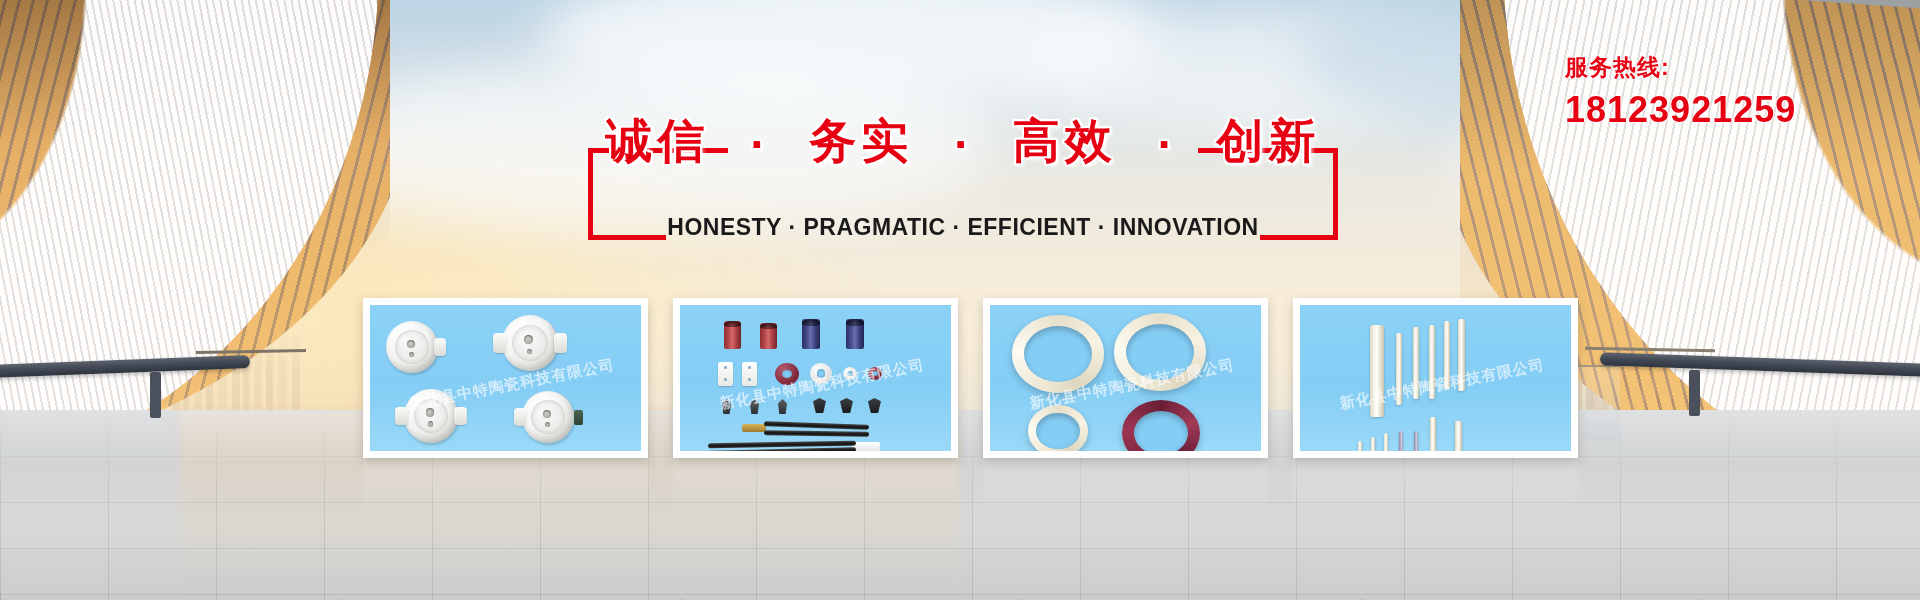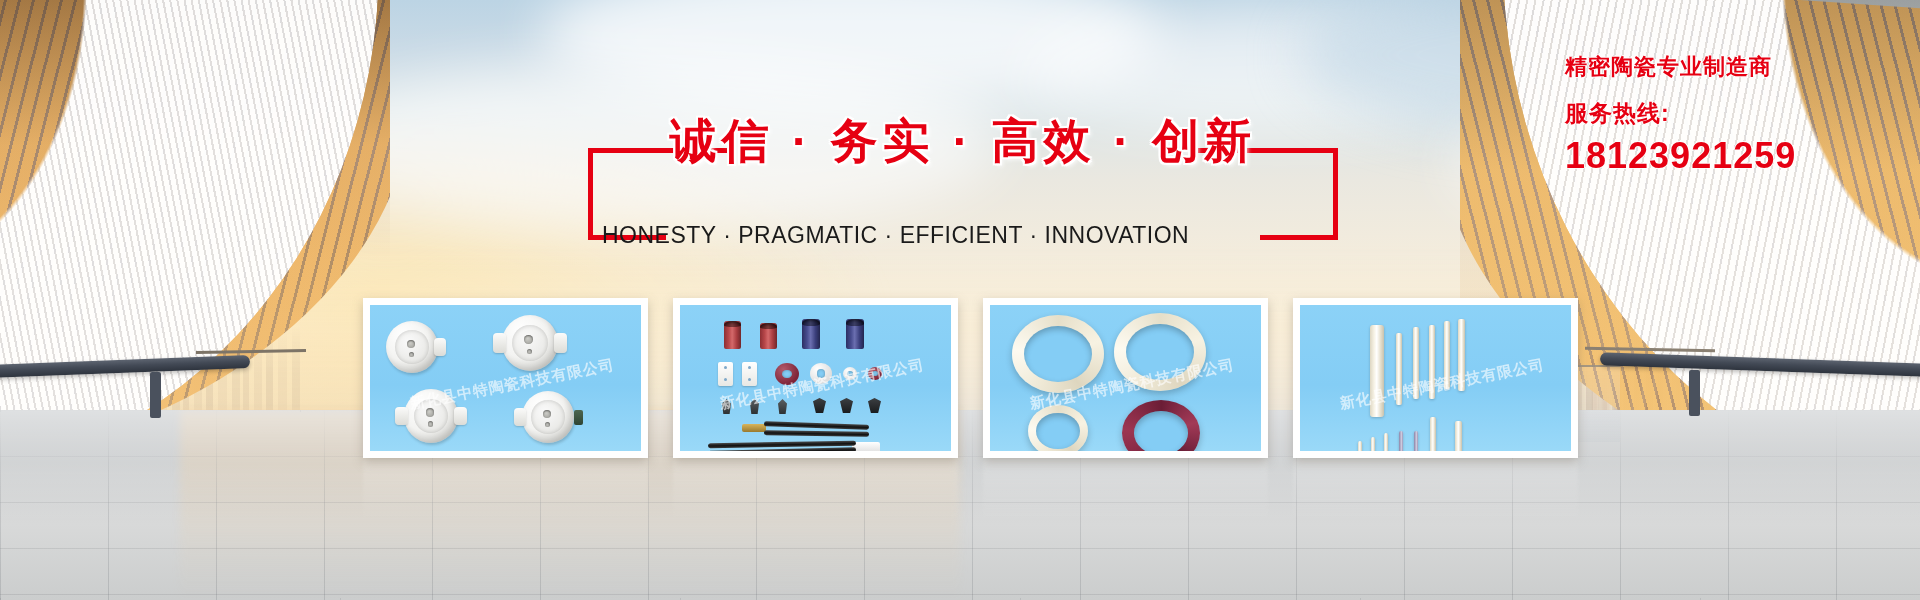--- a/index.html
+++ b/index.html
@@ -198,34 +198,34 @@
   .brk-l-v{left:0;top:0;width:5px;height:92px;}
   .brk-l-h{left:0;top:0;width:140px;height:5px;}
   .brk-l-b{left:0;top:87px;width:78px;height:5px;}
   .brk-r-v{right:0;top:0;width:5px;height:92px;}
   .brk-r-h{right:0;top:0;width:140px;height:5px;}
   .brk-r-b{right:0;top:87px;width:78px;height:5px;}
 
   .slogan-cn{
     position:absolute;left:0;right:0;top:-38px;
     text-align:center;
-    font-family:Liberation Sans, sans-serif;
+    font-family:Liberation Mono, monospace;
     font-size:47px;font-weight:bold;letter-spacing:5px;
     color:#e60012;
     text-shadow:
       2px 0 0 #fff,-2px 0 0 #fff,0 2px 0 #fff,0 -2px 0 #fff,
       2px 2px 0 #fff,-2px 2px 0 #fff,2px -2px 0 #fff,-2px -2px 0 #fff,
       3px 3px 4px rgba(255,255,255,.9);
     white-space:nowrap;
   }
   .slogan-en{
-    position:absolute;left:0;right:0;top:74px;
-    text-align:left;
+    position:absolute;left:0;right:0;top:66px;
+    text-align:center;
     font-family:"Liberation Sans","DejaVu Sans",sans-serif;
-    font-size:23px;font-weight:normal;letter-spacing:.5px;
+    font-size:23px;font-weight:bold;letter-spacing:.5px;
     color:#1a1a1a;
     white-space:nowrap;
   }
   .slogan-en .enwrap{
     display:inline-block;background:rgba(250,245,232,.0);padding:0 14px;
   }
 
   
   .contact{position:absolute;left:1565px;top:52px;width:340px;}
   .contact .line{
@@ -420,21 +420,20 @@
     <div class="brk brk-r-v"></div>
     <div class="brk brk-r-h"></div>
     <div class="brk brk-r-b"></div>
     <div class="slogan-cn">诚信 · 务实 · 高效 · 创新</div>
     <div class="slogan-en">
       <span class="enwrap">HONESTY · PRAGMATIC · EFFICIENT · INNOVATION</span>
     </div>
   </div>
 
   <div class="contact">
-    <div class="line l1">精密陶瓷专业制造商</div>
     <div class="line l2">服务热线:</div>
     <div class="line l3">18123921259</div>
   </div>
 
   <div class="refl r1"></div>
   <div class="refl r2"></div>
   <div class="refl r3"></div>
   <div class="refl r4"></div>
 
   <div class="panel p1">

